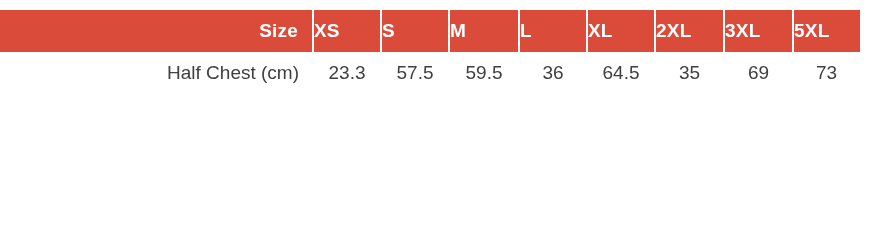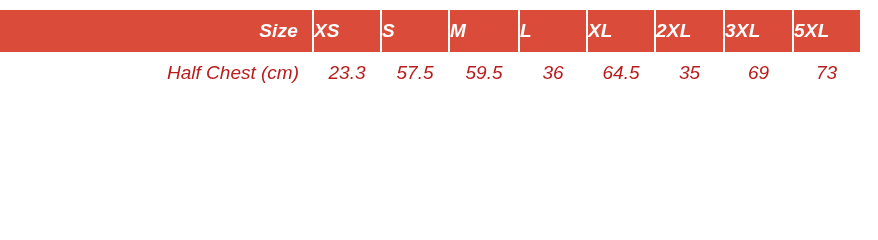--- a/index.html
+++ b/index.html
@@ -12,21 +12,20 @@
     height: 100px;
     font-family: "Liberation Sans", sans-serif;
     overflow: hidden;
   }
 
   .size-chart {
     position: relative;
     width: 794px;
     height: 100px;
     box-sizing: border-box;
-    font-style: italic;
   }
 
   table.chart-table {
     border-collapse: collapse;
     border-spacing: 0;
     table-layout: fixed;
     width: 860px;
     margin: 0;
   }
 
@@ -54,21 +53,21 @@
     padding-right: 14px;
     font-size: 19px;
   }
 
   
   tr.data-row {
     height: 42px;
   }
   tr.data-row > td {
     background: #ffffff;
-    color: #b91c1c;
+    color: #404040;
     font-size: 19px;
     font-weight: normal;
     text-align: center;
     vertical-align: middle;
     padding: 0;
     border: none;
     white-space: nowrap;
     margin-left: 7px;
   }
   tr.data-row > td.label-cell {

